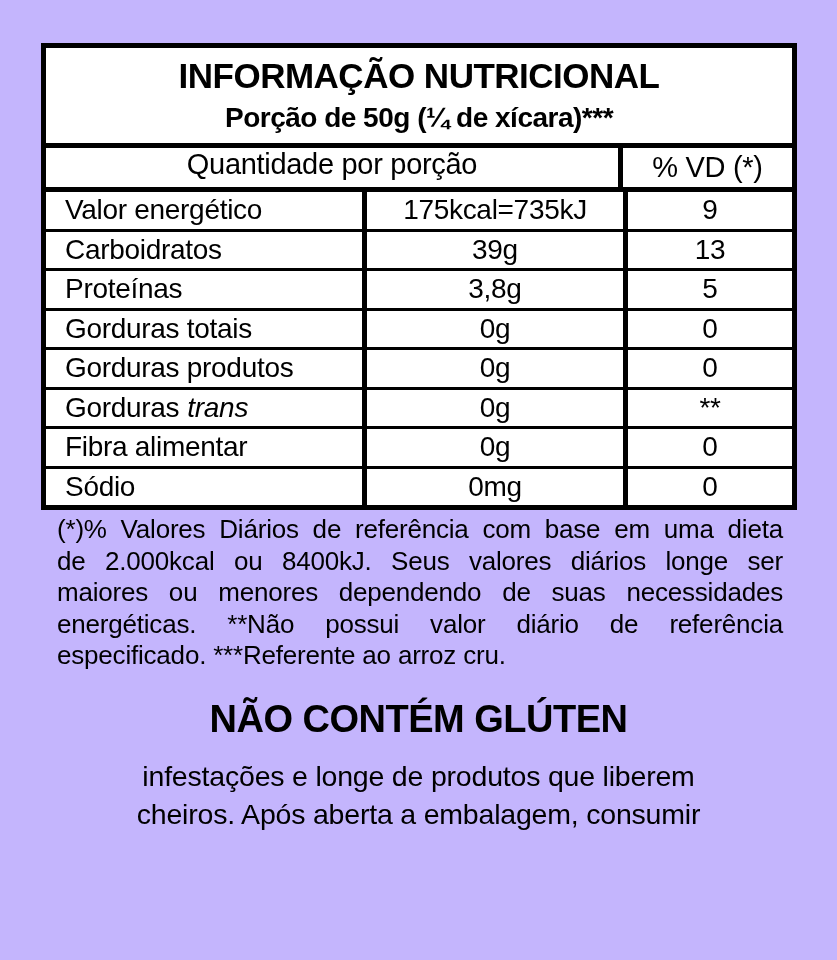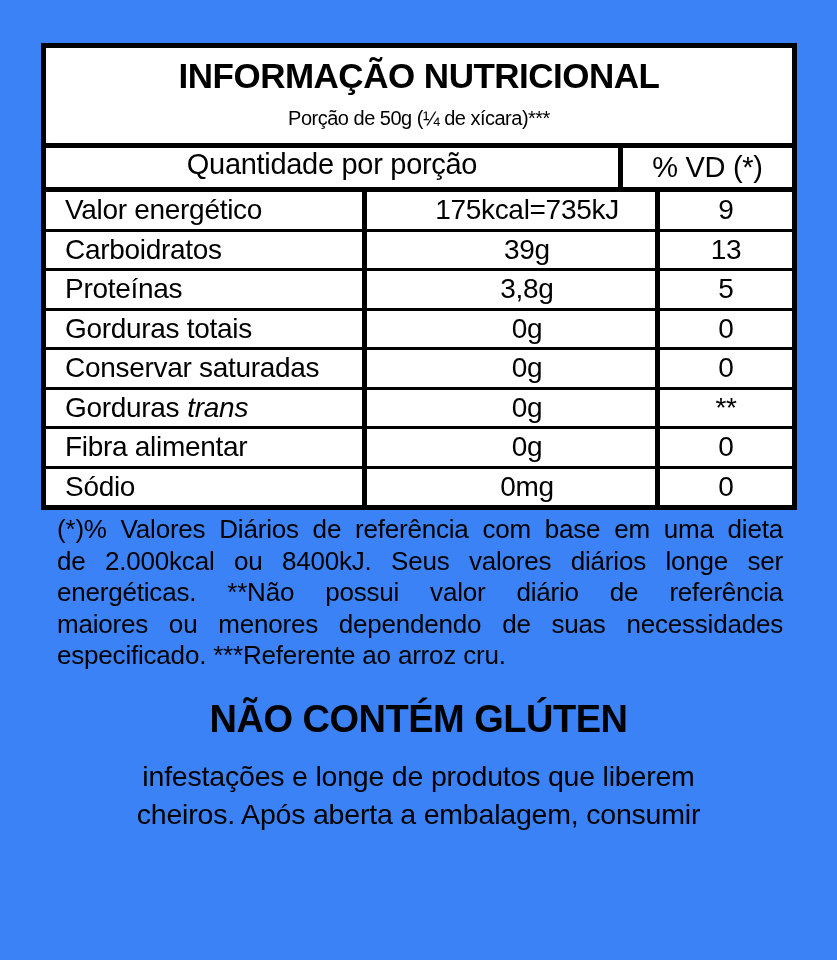--- a/index.html
+++ b/index.html
@@ -5,46 +5,46 @@
   * { margin: 0; padding: 0; box-sizing: content-box; }
   html, body { background: #ffffff; }
   body {
     width: 837px; height: 960px;
     position: relative;
     overflow: hidden;
     font-family: "Liberation Sans", sans-serif;
     color: #000;
     background: #ffffff;
   }
-  .sheet { position: absolute; left: 0; top: 0; width: 837px; height: 960px; background: #3b82f6; }
+  .sheet { position: absolute; left: 0; top: 0; width: 837px; height: 960px; background: #c4b5fd; }
 
   
   .ntable {
     position: absolute; left: 41px; top: 43px;
     width: 746px; 
     border: 5px solid #000;
     background: #fff;
   }
   .title-box {
     height: 95px;
     border-bottom: 5px solid #000;
     display: flex; flex-direction: column; align-items: center; justify-content: center;
   }
   .title-main   { font-size: 35px; font-weight: bold; letter-spacing: -0.5px; line-height: 44px; }
-  .title-sub    { font-size: 20px; font-weight: normal; letter-spacing: -0.5px; line-height: 40px; }
+  .title-sub    { font-size: 28px; font-weight: bold; letter-spacing: -0.5px; line-height: 40px; }
 
   .hrow { display: flex; height: 39px; border-bottom: 5px solid #000; }
   .hl { width: 572px; border-right: 5px solid #000; display: flex; justify-content: center; }
   .hr { flex: 1; display: flex; align-items: center; justify-content: center; }
   .hrow .cell-text { font-size: 29px; letter-spacing: -0.3px; }
 
   .row { display: flex; height: 36.5px; border-bottom: 3px solid #000; }
   .row:last-child { border-bottom: none; }
   .c1 { width: 297px; padding-left: 19px; border-right: 5px solid #000; display: flex; align-items: center; }
-  .c2 { width: 256px; border-right: 5px solid #000; display: flex; align-items: center; justify-content: center; padding-left: 32px; }
+  .c2 { width: 256px; border-right: 5px solid #000; display: flex; align-items: center; justify-content: center; }
   .c3 { flex: 1; display: flex; align-items: center; justify-content: center; }
   .row .cell-text { font-size: 28px; letter-spacing: -0.3px; white-space: nowrap; }
   .ital { font-style: italic; margin-left: 8px; }
 
   
   .footnote {
     position: absolute; left: 57px; top: 514px; width: 726px;
     font-size: 26px; line-height: 31.5px; letter-spacing: -0.2px;
   }
   .fl { text-align: justify; text-align-last: justify; }
@@ -128,21 +128,21 @@
       <div class="c2">
           <span class="cell-text">0g</span>
         </div>
       <div class="c3">
           <span class="cell-text">0</span>
         </div>
     </div>
 
     <div class="row">
       <div class="c1">
-          <span class="cell-text">Conservar saturadas</span>
+          <span class="cell-text">Gorduras produtos</span>
         </div>
       <div class="c2">
           <span class="cell-text">0g</span>
         </div>
       <div class="c3">
           <span class="cell-text">0</span>
         </div>
     </div>
 
     <div class="row">
@@ -180,22 +180,22 @@
       <div class="c3">
           <span class="cell-text">0</span>
         </div>
     </div>
 
   </div>
 
   <div class="footnote">
     <div class="fl">(*)% Valores Diários de referência com base em uma dieta</div>
     <div class="fl">de 2.000kcal ou 8400kJ. Seus valores diários longe ser</div>
+    <div class="fl">maiores ou menores dependendo de suas necessidades</div>
     <div class="fl">energéticas. **Não possui valor diário de referência</div>
-    <div class="fl">maiores ou menores dependendo de suas necessidades</div>
     <div class="fl last">especificado. ***Referente ao arroz cru.</div>
   </div>
 
   <div class="gluten">NÃO CONTÉM GLÚTEN</div>
 
   <div class="storage">
     <div>infestações e longe de produtos que liberem</div>
     <div>cheiros. Após aberta a embalagem, consumir</div>
   </div>
 

